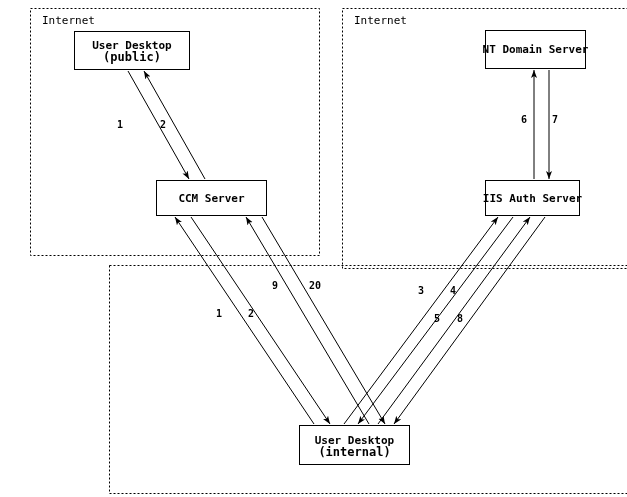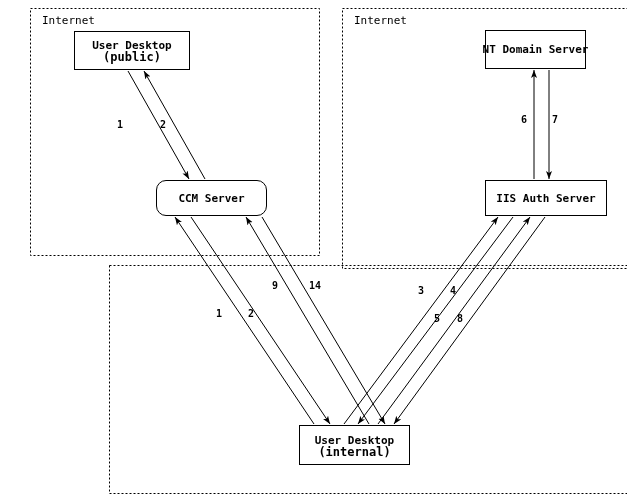--- a/index.html
+++ b/index.html
@@ -101,41 +101,41 @@
 
   <div id="zone-labels-layer">
       <div class="zone-label" style="left: 18px; top: 14px;">Internet</div>
       <div class="zone-label" style="left: 330px; top: 14px;">Internet</div>
     </div>
   <div id="nodes-layer">
       <div class="node-box" style="left: 50px; top: 31px; width: 116px; height: 39px;">
         <div class="node-title">User Desktop</div>
         <div class="node-sub">(public)</div>
       </div>
-      <div class="node-box" style="left: 132px; top: 180px; width: 111px; height: 36px; border-radius: 10px;">
+      <div class="node-box" style="left: 132px; top: 180px; width: 111px; height: 36px;">
         <div class="node-title">CCM Server</div>
       </div>
       <div class="node-box" style="left: 461px; top: 30px; width: 101px; height: 39px;">
         <div class="node-title">NT Domain Server</div>
       </div>
-      <div class="node-box" style="left: 461px; top: 180px; width: 122px; height: 36px;">
+      <div class="node-box" style="left: 461px; top: 180px; width: 95px; height: 36px;">
         <div class="node-title">IIS Auth Server</div>
       </div>
       <div class="node-box" style="left: 275px; top: 425px; width: 111px; height: 40px;">
         <div class="node-title">User Desktop</div>
         <div class="node-sub">(internal)</div>
       </div>
     </div>
   <div id="edge-labels-layer">
       <div class="edge-label" style="left: 93px; top: 119px;">1</div>
       <div class="edge-label" style="left: 136px; top: 119px;">2</div>
       <div class="edge-label" style="left: 497px; top: 114px;">6</div>
       <div class="edge-label" style="left: 528px; top: 114px;">7</div>
       <div class="edge-label" style="left: 248px; top: 280px;">9</div>
-      <div class="edge-label" style="left: 285px; top: 280px;">14</div>
+      <div class="edge-label" style="left: 285px; top: 280px;">20</div>
       <div class="edge-label" style="left: 192px; top: 308px;">1</div>
       <div class="edge-label" style="left: 224px; top: 308px;">2</div>
       <div class="edge-label" style="left: 394px; top: 285px;">3</div>
       <div class="edge-label" style="left: 426px; top: 285px;">4</div>
       <div class="edge-label" style="left: 410px; top: 313px;">5</div>
       <div class="edge-label" style="left: 433px; top: 313px;">8</div>
     </div>
 
 </div>
 

